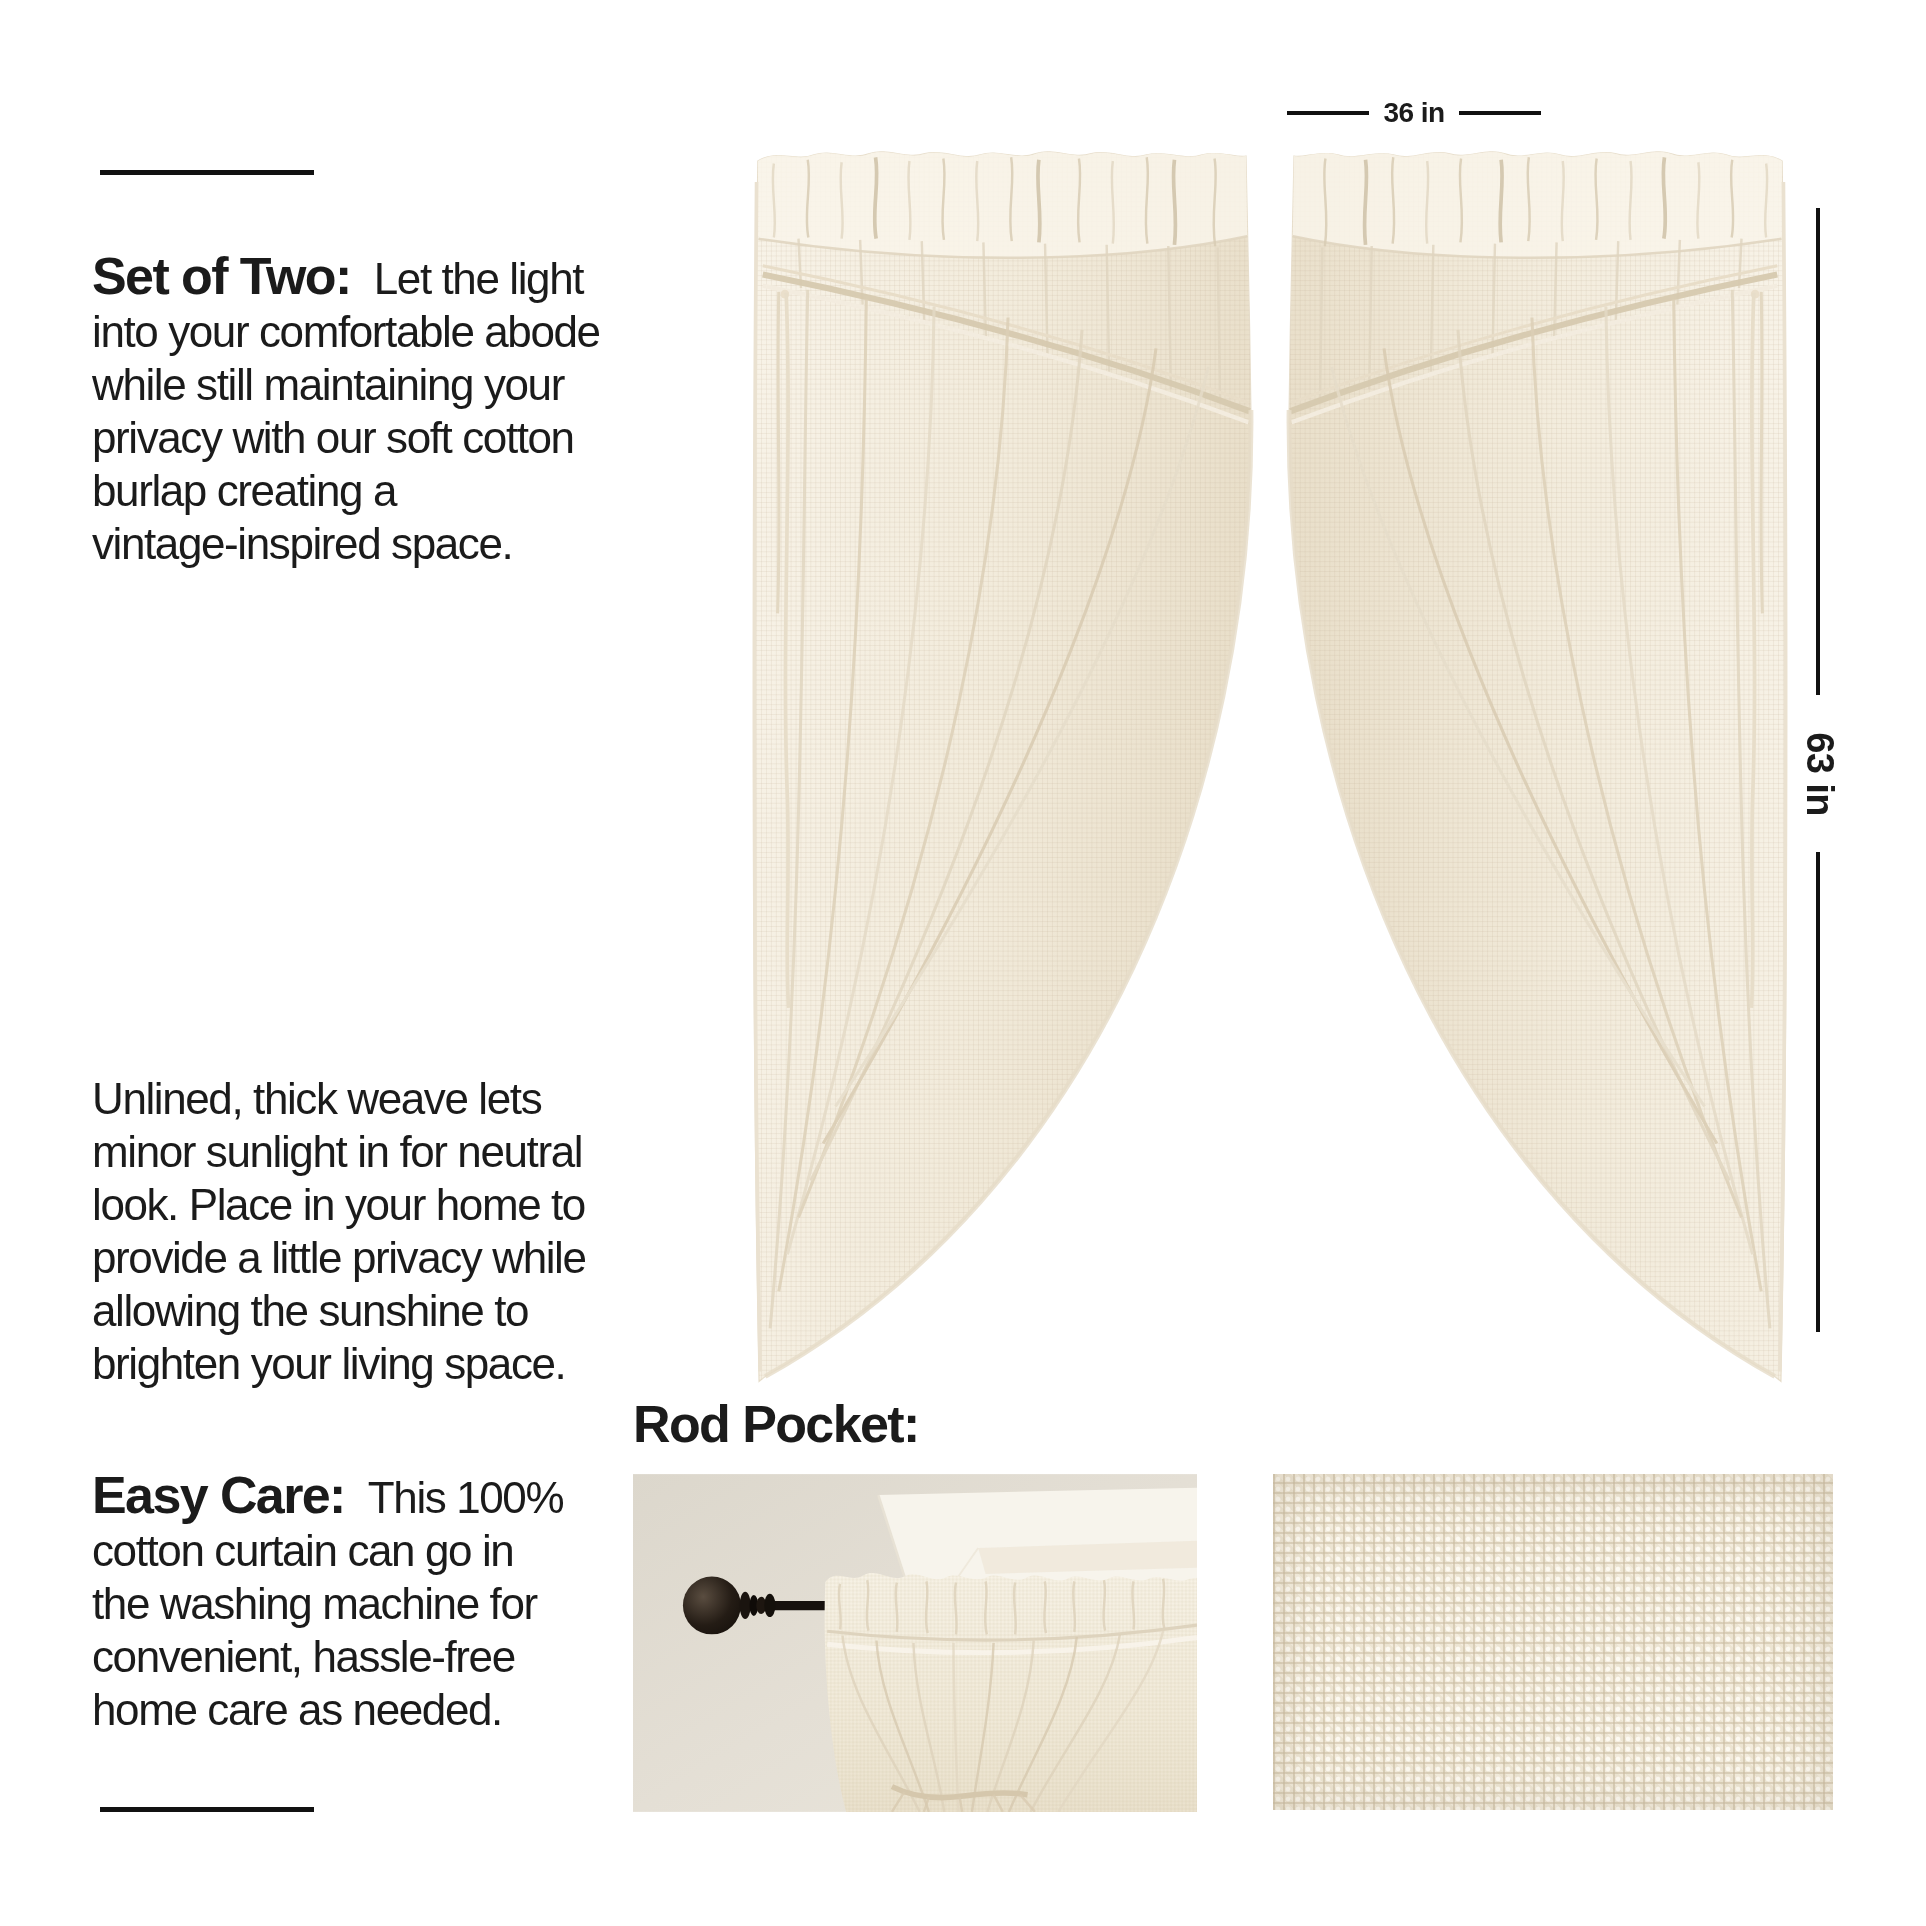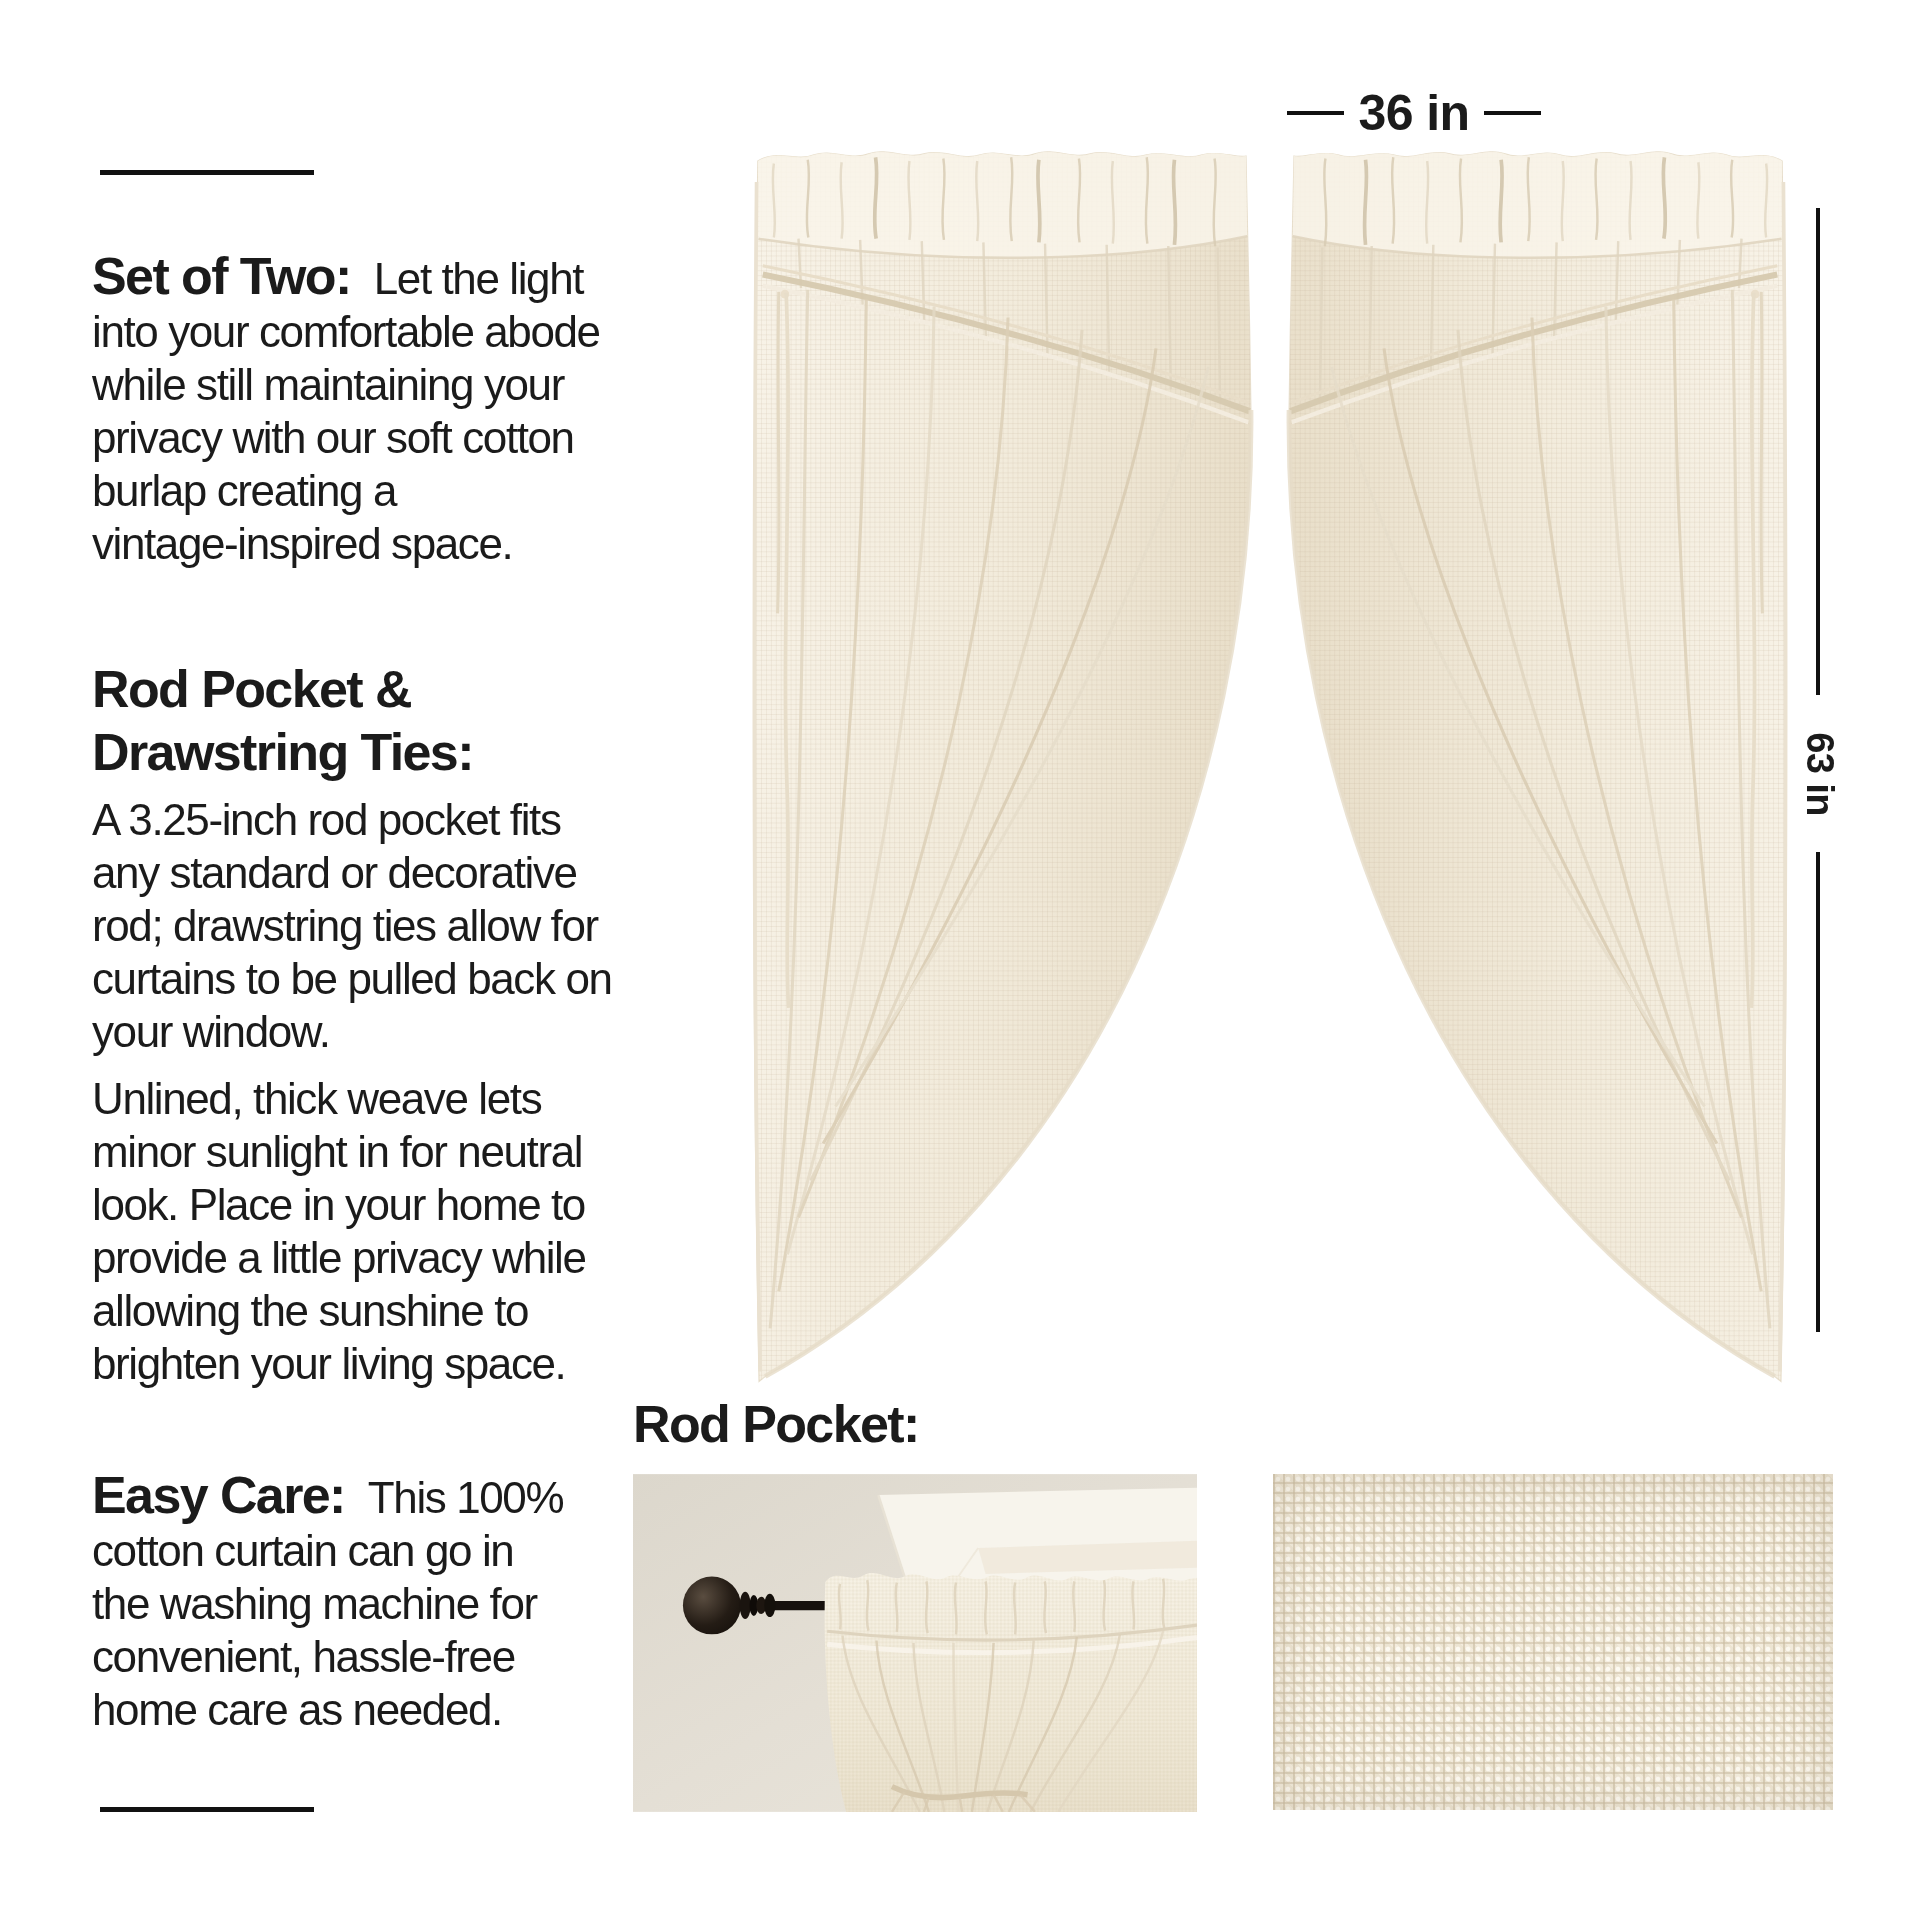--- a/index.html
+++ b/index.html
@@ -21,21 +21,21 @@
   .section.block strong{display:block;line-height:63px;margin:0 0 8.6px 0;white-space:pre-line;}
   #section-1{top:250px;}
   #section-2{top:658px;}
   #section-3{top:1072px;}
   #section-4{top:1469px;}
 
   
   #curtain-figure{position:absolute;left:749px;top:145px;width:1042px;height:1245px;}
   .dim-w{position:absolute;left:1287px;top:90px;width:254px;height:46px;display:flex;align-items:center;}
   .dim-w .bar{flex:1;height:4.3px;background:var(--dimension-line);}
-  .dim-w .lbl{margin:0 15px;font-size:50px;font-weight:700;letter-spacing:-0.6px;line-height:1;white-space:nowrap;color:var(--text);}
+  .dim-w .lbl{margin:0 15px;font-size:28px;font-weight:700;letter-spacing:-0.6px;line-height:1;white-space:nowrap;color:var(--text);}
   .dim-h-bar{position:absolute;left:1816px;width:4.3px;background:var(--dimension-line);}
   #dim-h-bar-top{top:208px;height:487px;}
   #dim-h-bar-bottom{top:852px;height:480px;}
   #dim-h-lbl{position:absolute;left:1819px;top:774px;transform:translate(-50%,-50%) rotate(90deg);
              font-size:38px;font-weight:700;letter-spacing:-0.6px;white-space:nowrap;color:var(--text);}
 
   
   .photo-label{position:absolute;top:1394px;margin:0;font-size:52px;font-weight:700;letter-spacing:-1.6px;color:var(--text);}
   #rod-pocket-label{left:633px;}
   #fabric-detail-label{left:1271px;}
@@ -57,28 +57,20 @@
 
   <div id="rule-top" class="rule"></div>
 
   <p id="section-1" class="section inline">
     <strong>Set of Two:</strong><span class="body">Let the light
 into your comfortable abode
 while still maintaining your
 privacy with our soft cotton
 burlap creating a
 vintage-inspired space.</span>
-  </p>
-  <p id="section-2" class="section block">
-    <strong>Rod Pocket &amp;
-Drawstring Ties:</strong><span class="body">A 3.25-inch rod pocket fits
-any standard or decorative
-rod; drawstring ties allow for
-curtains to be pulled back on
-your window.</span>
   </p>
   <p id="section-3" class="section block">
     <span class="body">Unlined, thick weave lets
 minor sunlight in for neutral
 look. Place in your home to
 provide a little privacy while
 allowing the sunshine to
 brighten your living space.</span>
   </p>
   <p id="section-4" class="section inline">

